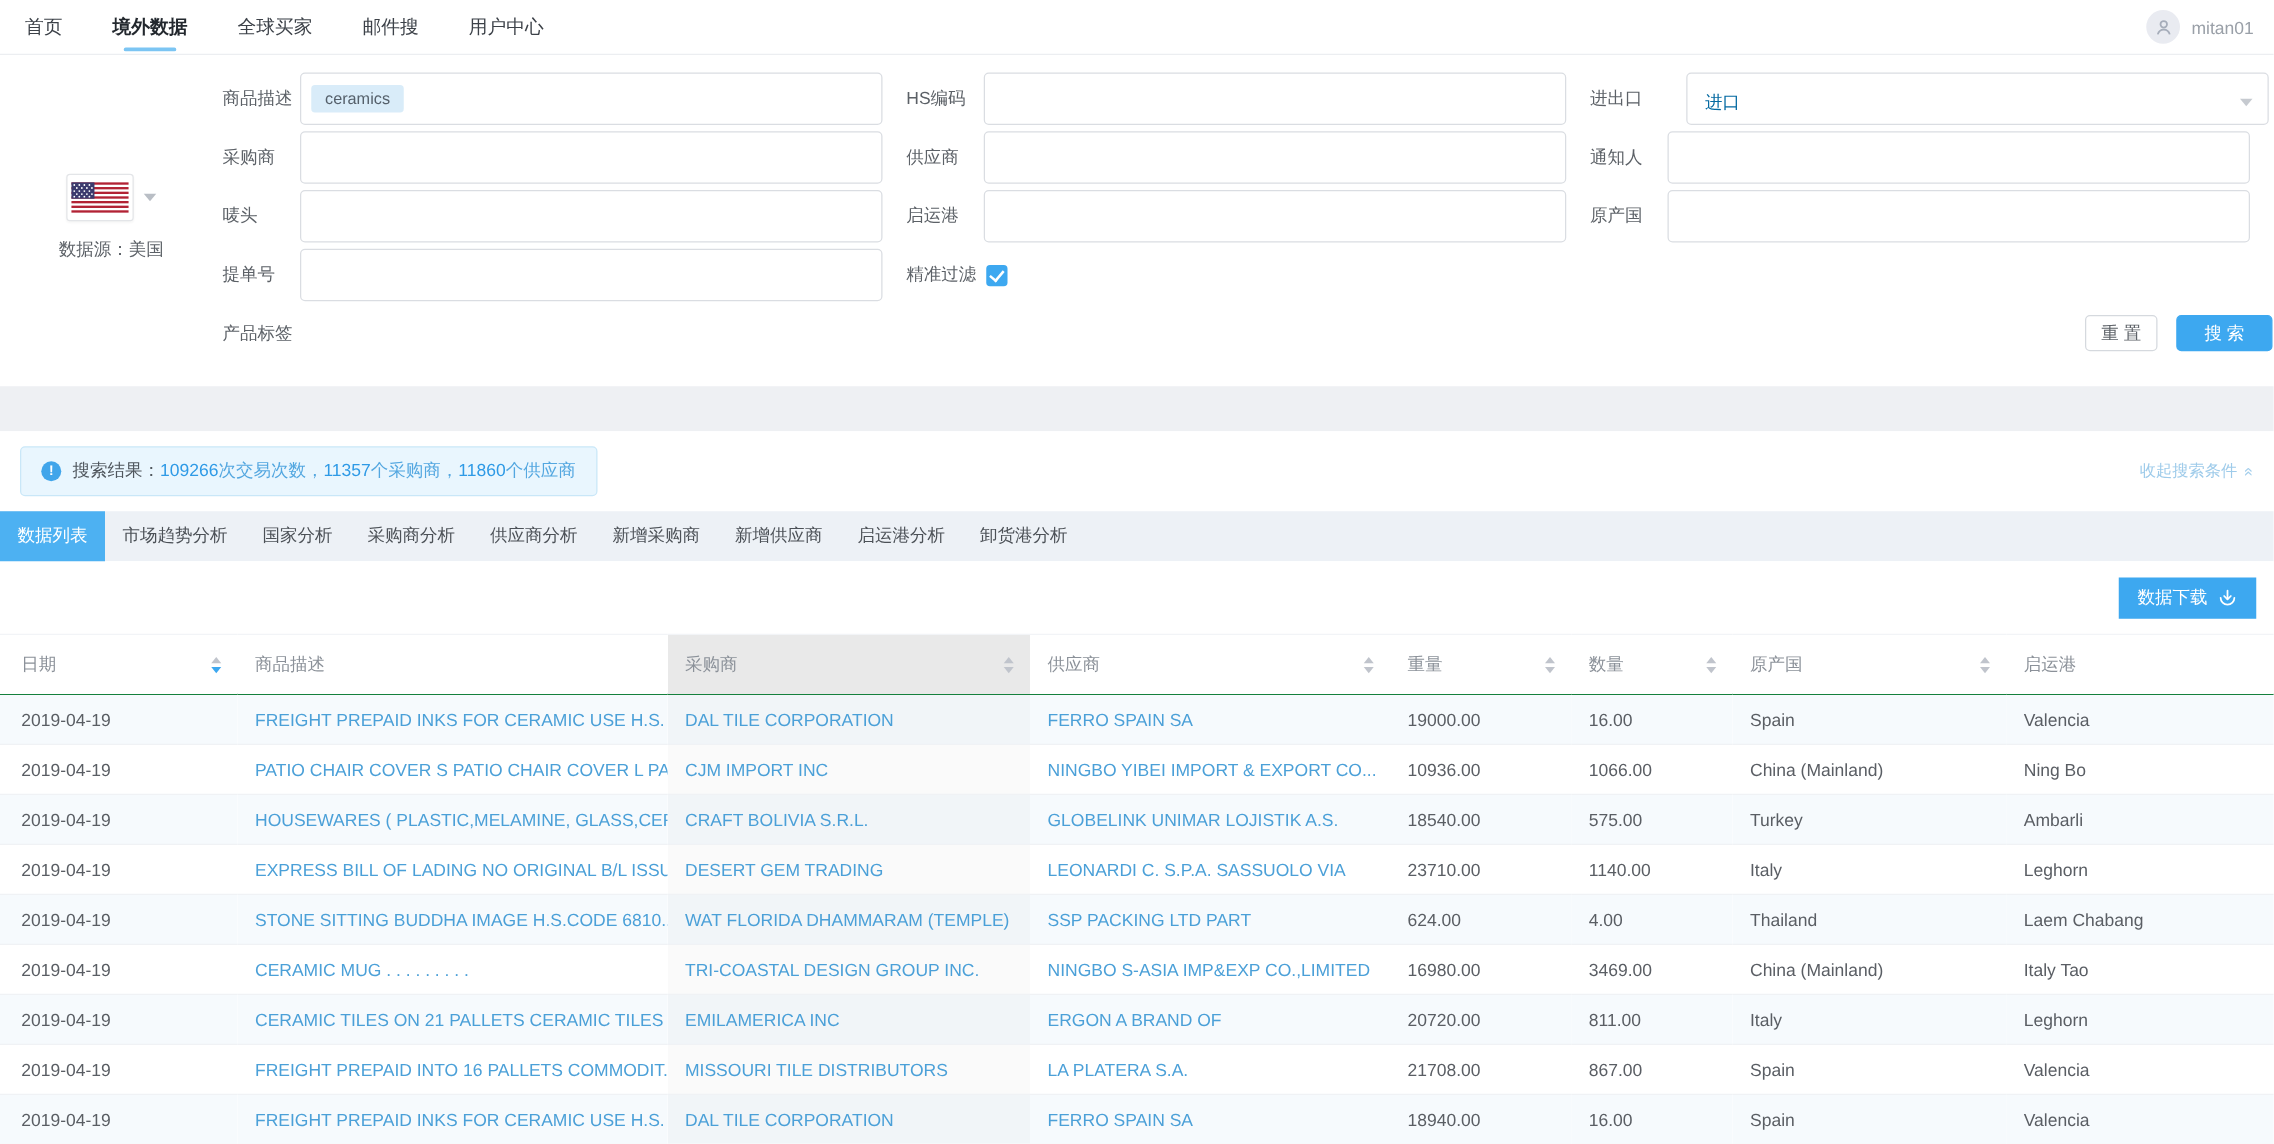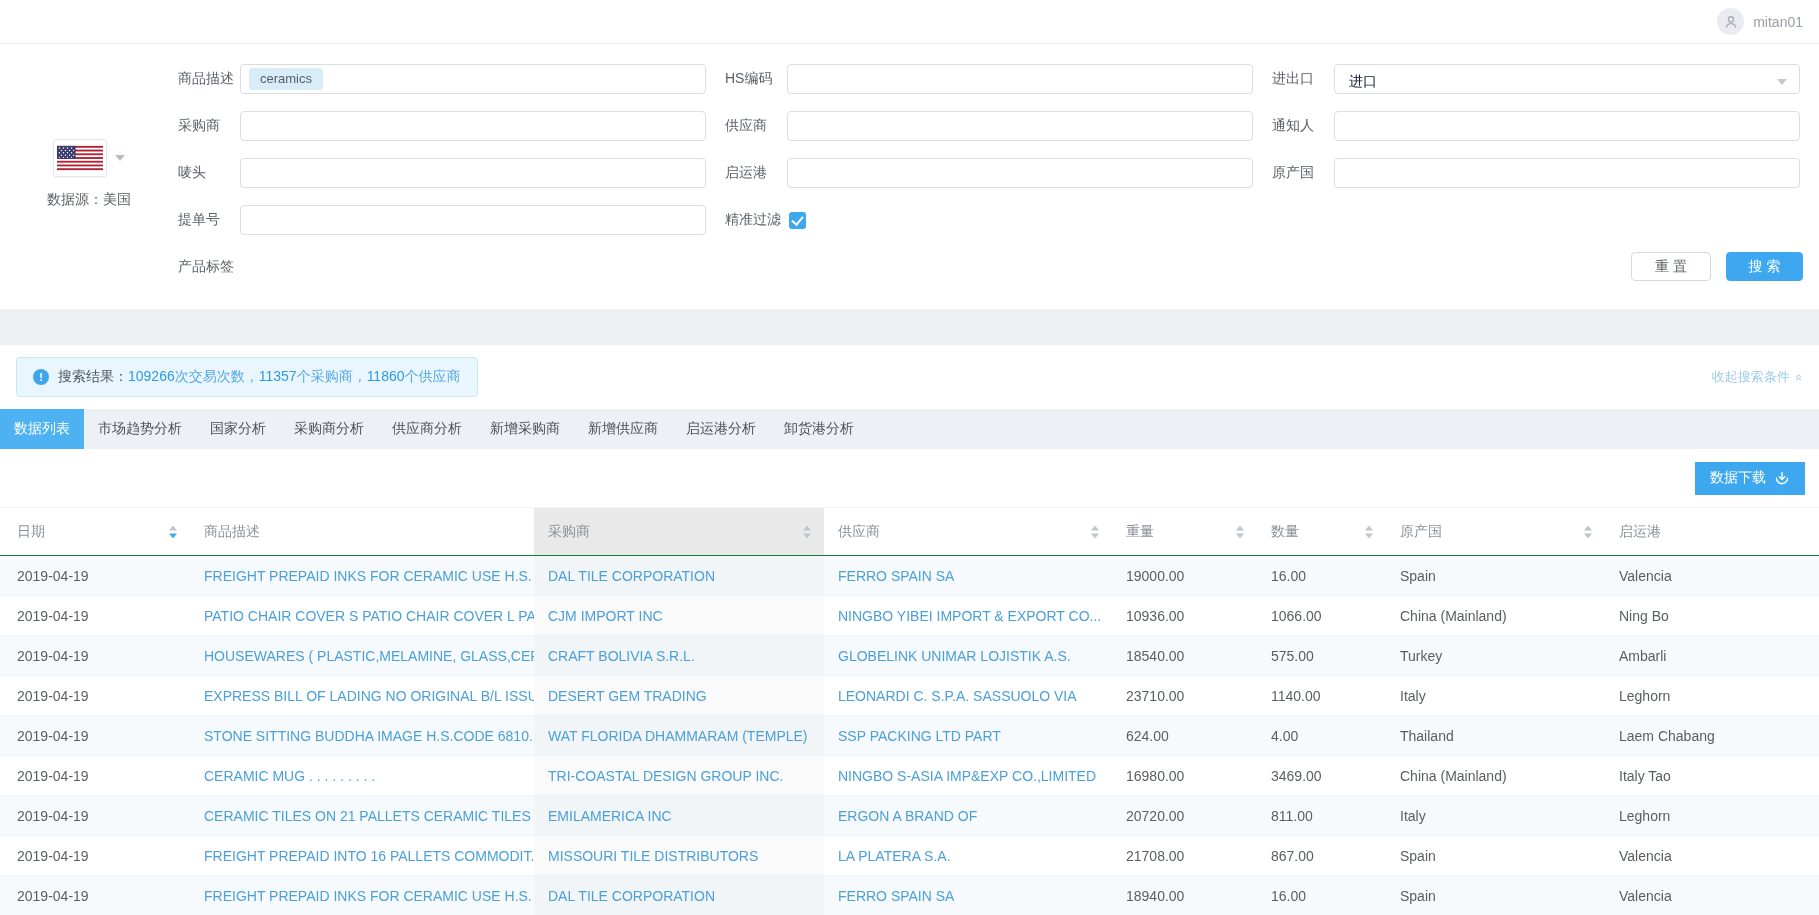--- a/index.html
+++ b/index.html
@@ -21,34 +21,34 @@
   .datasource { width: 178px; flex: 0 0 178px; text-align: center; padding-top: 75px; }
   .flag-wrap { display: inline-flex; align-items: center; gap: 8px; }
   .flag-box { border: 1px solid #e3e5e8; border-radius: 3px; padding: 3px; background: #fff; line-height: 0; box-shadow: 0 1px 2px rgba(0,0,0,.04); }
   .flag-caret { width: 0; height: 0; border-left: 5px solid transparent; border-right: 5px solid transparent; border-top: 6px solid #b9bec5; }
   .datasource-label { margin-top: 14px; color: #5c6167; font-size: 14px; }
 
   .search-form { flex: 1; }
   .form-row { display: flex; align-items: center; margin-bottom: 17px; height: 30px; }
   .fg { display: flex; align-items: center; margin-right: 19px; }
   .fg .flabel { width: 62px; flex: 0 0 62px; color: #5c6167; font-size: 14px; white-space: nowrap; }
-  .ctrl { width: 466px; height: 30px; border: 1px solid #dadde2; border-radius: 4px; background: #fff; display: flex; align-items: center; padding: 0 8px; }
+  .ctrl { width: 466px; height: 42px; border: 1px solid #dadde2; border-radius: 4px; background: #fff; display: flex; align-items: center; padding: 0 8px; }
   .chip { background: #d9ecf9; color: #55606b; border-radius: 3px; font-size: 13px; padding: 3px 11px; line-height: 1.2; }
-  .select-ctrl { justify-content: space-between; padding: 5px 12px 0 14px; color: #0f172a; }
+  .select-ctrl { justify-content: space-between; padding: 5px 12px 0 14px; color: #0369a1; margin-left: 15px; }
   .sel-caret { width: 0; height: 0; border-left: 5px solid transparent; border-right: 5px solid transparent; border-top: 6px solid #c6cad0; }
   .date-ctrl { padding: 0 10px; color: #5f6266; }
   .date-part { flex: 1; text-align: center; }
   .date-sep { color: #9aa0a8; padding: 0 4px; }
   .checkbox { width: 17px; height: 17px; background: #3da8f0; border-radius: 3px; position: relative; margin-left: 2px; }
   .checkbox::after { content: ""; position: absolute; left: 5px; top: 2px; width: 5px; height: 9px; border: solid #fff; border-width: 0 2px 2px 0; transform: rotate(40deg); }
   .row-last { margin-top: 10px; margin-bottom: 0; display: flex; align-items: center; }
   .tag-label { width: 62px; color: #5c6167; }
   .btns { margin-left: auto; display: flex; gap: 15px; padding-right: 16px; }
   .btn { height: 29px; border-radius: 4px; font-size: 14px; display: inline-flex; align-items: center; justify-content: center; cursor: pointer; }
-  .btn-reset { width: 80px; background: #fff; border: 1px solid #d5d9de; color: #5c6167; }
+  .btn-reset { width: 58px; background: #fff; border: 1px solid #d5d9de; color: #5c6167; }
   .btn-search { width: 77px; background: #3da8f0; border: 1px solid #3da8f0; color: #fff; }
 
   .gray-gap { height: 36px; background: #eef0f3; }
 
   
   .results-row { height: 64px; background: #fff; display: flex; align-items: center; justify-content: space-between; padding: 0 16px; }
   .results-box { background: #e9f6fe; border: 1px solid #c9e7f8; border-radius: 4px; display: flex; align-items: center; padding: 10px 16px; font-size: 14px; }
   .info-icon { width: 16px; height: 16px; border-radius: 50%; background: #41a5ea; color: #fff; font-size: 11px; font-weight: bold; display: inline-flex; align-items: center; justify-content: center; margin-right: 9px; flex: 0 0 16px; }
   .results-prefix { color: #50575e; }
   .stat-num { color: #2e9ae6; }
@@ -78,20 +78,27 @@
   tbody td:first-child { padding-left: 17px; }
   tbody tr:nth-child(odd) { background: #f6fafd; }
   tbody tr:nth-child(even) { background: #fff; }
   tbody td.td-hl { background: rgba(0,0,0,0.018); }
   .cell-link { color: #4ba0d8; cursor: pointer; }
 </style>
 </head>
 <body>
 
 <header class="topnav">
+  <div class="nav-items">
+      <div class="nav-item">首页</div>
+      <div class="nav-item active">境外数据</div>
+      <div class="nav-item">全球买家</div>
+      <div class="nav-item">邮件搜</div>
+      <div class="nav-item">用户中心</div>
+    </div>
   <div class="nav-user">
     <span class="avatar">
       <svg width="16" height="16" viewBox="0 0 16 16">
           <circle cx="8" cy="5.4" r="2.6" fill="none" stroke="#a6adba" stroke-width="1.4"></circle>
           <path d="M3.2 13.5c.7-2.6 2.6-3.9 4.8-3.9s4.1 1.3 4.8 3.9" fill="none" stroke="#a6adba" stroke-width="1.4"></path>
         </svg>
     </span>
     <span class="nav-username">mitan01</span>
   </div>
 </header>

